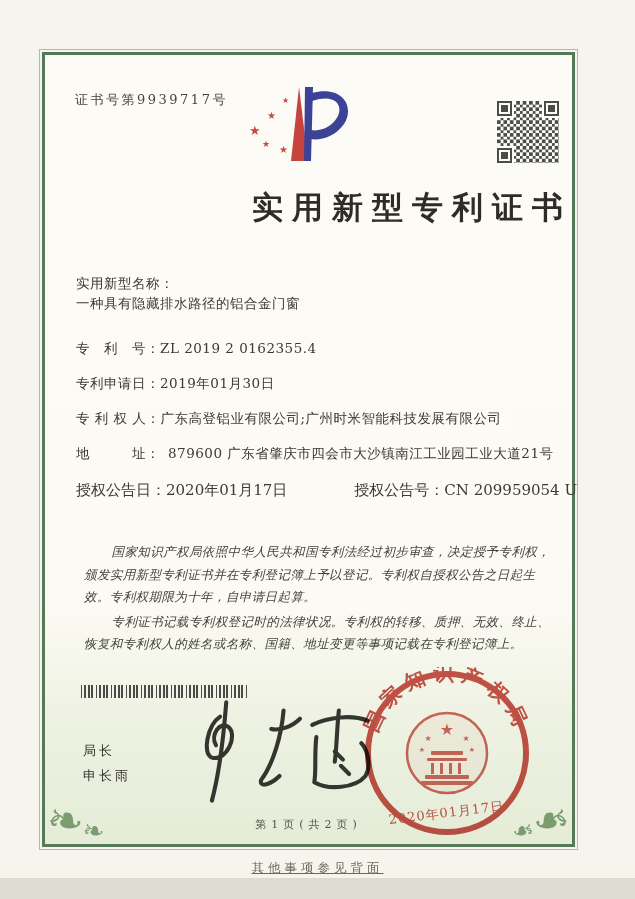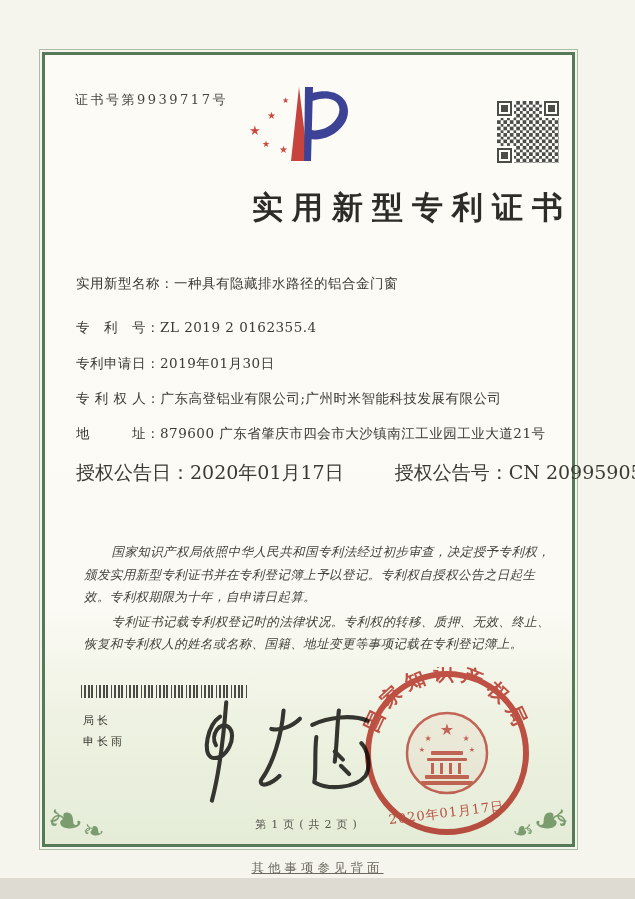--- a/index.html
+++ b/index.html
@@ -15,34 +15,34 @@
   }
   .cert-no{position:absolute;left:30px;top:36px;font-size:13px;letter-spacing:2.5px;color:#45453e;}
   .logo{position:absolute;left:200px;top:26px;width:120px;height:95px;opacity:.92;}
   .qr{position:absolute;left:452px;top:46px;width:62px;height:62px;opacity:.85;}
   .title{
     position:absolute;left:0;right:0;top:132px;text-align:right;
     font-size:31px;font-weight:bold;letter-spacing:9px;text-indent:9px;color:#2e2c28;
   }
   .body{position:absolute;left:31px;top:218px;width:480px;}
   .frow{display:flex;align-items:flex-start;font-size:13.5px;color:#3b3a33;margin-bottom:15px;line-height:1.5;}
-  .frow.r-name{margin-bottom:24px;}
-  .frow.r-addr{}
+  .frow.r-name{margin-bottom:24px;flex-direction:column;}
+  .frow.r-addr{gap:8px;}
   .flabel{white-space:pre;letter-spacing:.5px;}
   .fvalue{flex:1;letter-spacing:.5px;}
-  .grant{display:flex;font-size:19px;color:#3b3a33;line-height:1.5;}
+  .grant{display:flex;font-size:15px;color:#3b3a33;line-height:1.5;gap:16px;}
   .grant .pair{display:flex;white-space:pre;}
   .grant .pair.second{margin-left:51px;}
   .paras{position:absolute;left:31px;top:486px;width:481px;font-size:12.5px;line-height:1.8;color:#44433b;}
   .paras p{margin:0 0 2px 8px;text-indent:2.2em;letter-spacing:.4px;font-style:italic;}
   .barcode{
     position:absolute;left:36px;top:630px;width:166px;height:13px;opacity:.85;
     background:repeating-linear-gradient(90deg,#2e2e2a 0px,#2e2e2a 1.5px,transparent 1.5px,transparent 3px,#2e2e2a 3px,#2e2e2a 5px,transparent 5px,transparent 7.5px);
   }
-  .director{position:absolute;left:38px;top:656px;font-size:11px;letter-spacing:3px;color:#33322c;line-height:1.9;}
+  .director{position:absolute;left:38px;top:684px;font-size:13px;letter-spacing:3px;color:#33322c;line-height:1.9;}
   .signature{position:absolute;left:128px;top:638px;width:215px;height:120px;}
   .seal{position:absolute;left:316px;top:612px;width:172px;height:172px;opacity:.92;mix-blend-mode:multiply;}
   .page-note{position:absolute;left:0;right:0;bottom:12px;text-align:center;font-size:11px;letter-spacing:5px;color:#55544c;}
   .ornament{position:absolute;bottom:0px;font-size:44px;color:#7b9c6e;line-height:1;user-select:none;}
   .ornament small{font-size:26px;display:inline-block;}
   .orn-left{left:2px;transform:rotate(8deg);}
   .orn-right{right:2px;transform:scaleX(-1) rotate(8deg);}
   .back-note{position:absolute;left:0;right:0;top:860px;text-align:center;font-size:12.5px;letter-spacing:4px;color:#6b695e;text-decoration:underline;}
 </style>
 </head>

